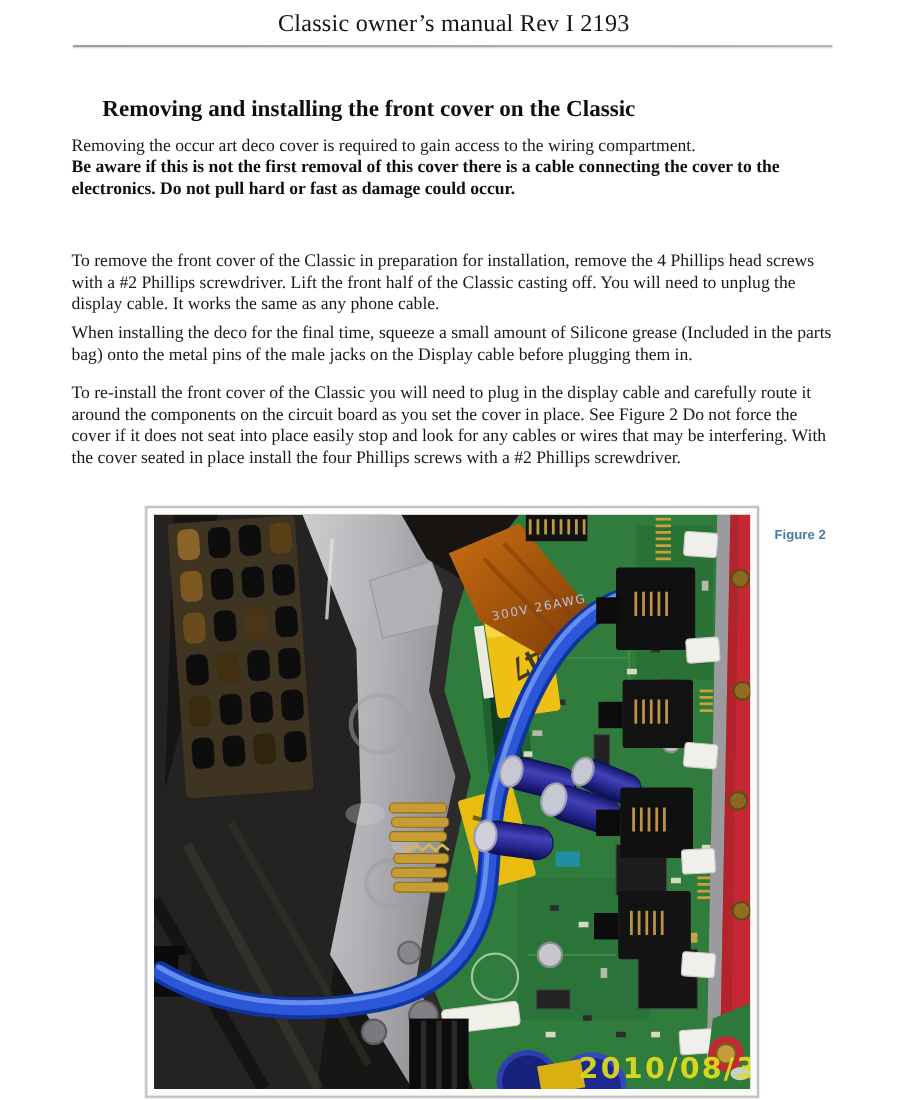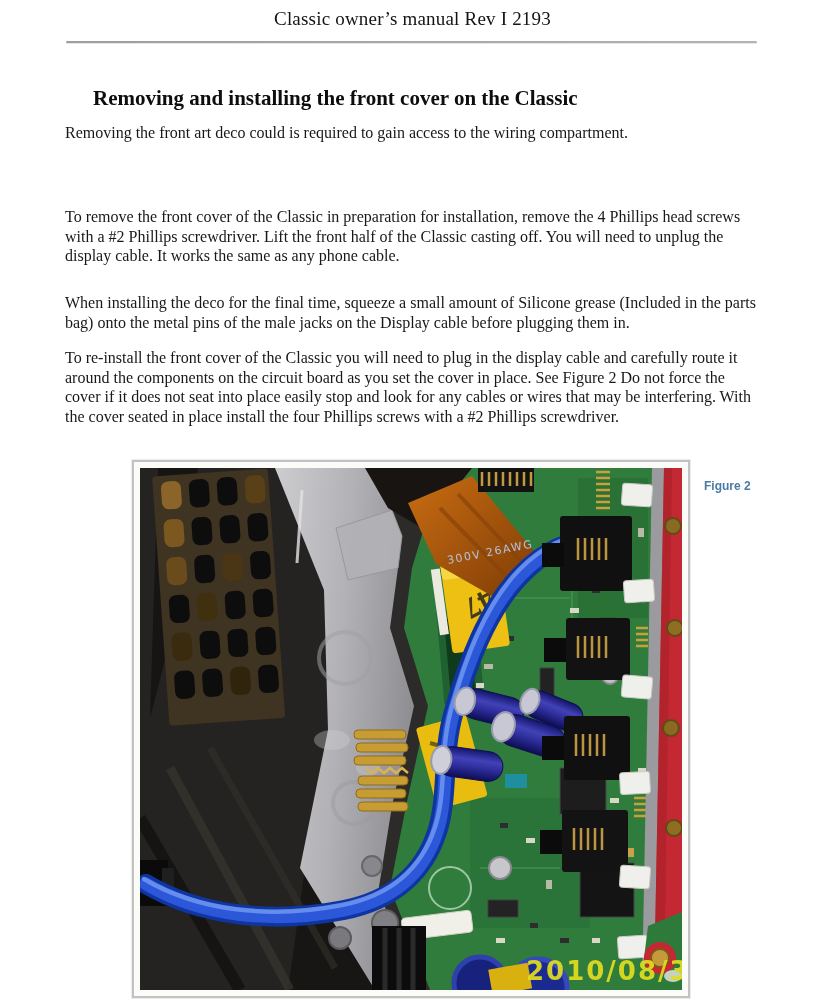--- a/index.html
+++ b/index.html
@@ -1,19 +1,19 @@
 <!DOCTYPE html>
 <html><head>
 <meta charset="utf-8">
 <style>
   html,body{margin:0;padding:0;background:#ffffff;}
   .page{position:relative;width:825px;height:1000px;background:#ffffff;overflow:hidden;
         font-family:"Liberation Serif", serif;color:#151515;}
   .doc-title{position:absolute;top:8px;left:0;width:100%;text-align:center;
-        font-size:19px;color:#141414;letter-spacing:.2px;}
+        font-size:22px;color:#141414;letter-spacing:.2px;}
   .title-rule{position:absolute;top:41px;left:66px;width:691px;height:2px;
         background:linear-gradient(to right,#9e9e9e,#b3b3b3);border-radius:2px;
         box-shadow:0 1px 0 #e6e6e6;}
   .section-heading{position:absolute;top:86px;left:65px;width:710px;
         font-size:21px;font-weight:bold;color:#0d0d0d;margin-left:28px;}
   .para{position:absolute;left:65px;width:692px;font-size:16px;line-height:19.5px;color:#181818;}
   .para.bold{font-weight:bold;color:#0f0f0f;}
   .figure-frame{position:absolute;left:132px;top:460px;width:558px;height:538px;
         border:2px solid #c2c2c2;background:#fbfbf8;padding:6px;box-sizing:border-box;
         box-shadow:0 0 0 1px #ececec;}
@@ -26,22 +26,23 @@
 </head>
 <body>
 
 <div class="page">
 
   <div class="doc-title">Classic owner’s manual Rev I 2193</div>
   <div class="title-rule"></div>
 
   <div class="section-heading">Removing and installing the front cover on the Classic</div>
 
-  <div class="para" style="top:123px;">Removing the front art deco could is required to gain access to the wiring compartment.</div>
-  <div class="para" style="top:207px;">To remove the front cover of the Classic in preparation for installation, remove the 4 Phillips head screws with a #2 Phillips screwdriver. Lift the front half of the Classic casting off. You will need to unplug the display cable. It works the same as any phone cable.</div>
+  <div class="para" style="top:123px;">Removing the occur art deco cover is required to gain access to the wiring compartment.</div>
+  <div class="para bold" style="top:142px;">Be aware if this is not the first removal of this cover there is a cable connecting the cover to the electronics. Do not pull hard or fast as damage could occur.</div>
+  <div class="para" style="top:228px;">To remove the front cover of the Classic in preparation for installation, remove the 4 Phillips head screws with a #2 Phillips screwdriver. Lift the front half of the Classic casting off. You will need to unplug the display cable. It works the same as any phone cable.</div>
   <div class="para" style="top:293px;">When installing the deco for the final time, squeeze a small amount of Silicone grease (Included in the parts bag) onto the metal pins of the male jacks on the Display cable before plugging them in.</div>
   <div class="para" style="top:348px;">To re-install the front cover of the Classic you will need to plug in the display cable and carefully route it around the components on the circuit board as you set the cover in place. See Figure 2 Do not force the cover if it does not seat into place easily stop and look for any cables or wires that may be interfering. With the cover seated in place install the four Phillips screws with a #2 Phillips screwdriver.</div>
 
   <div class="figure-frame">
     <svg viewBox="0 0 542 522" aria-label="photo of wiring compartment">
       <defs>
         <linearGradient id="silverGrad" x1="0" y1="0" x2="1" y2="0.25">
           <stop offset="0" stop-color="#cdcdd0"></stop>
             <stop offset="0.5" stop-color="#b2b2b6"></stop>
             <stop offset="1" stop-color="#8b8b90"></stop>

